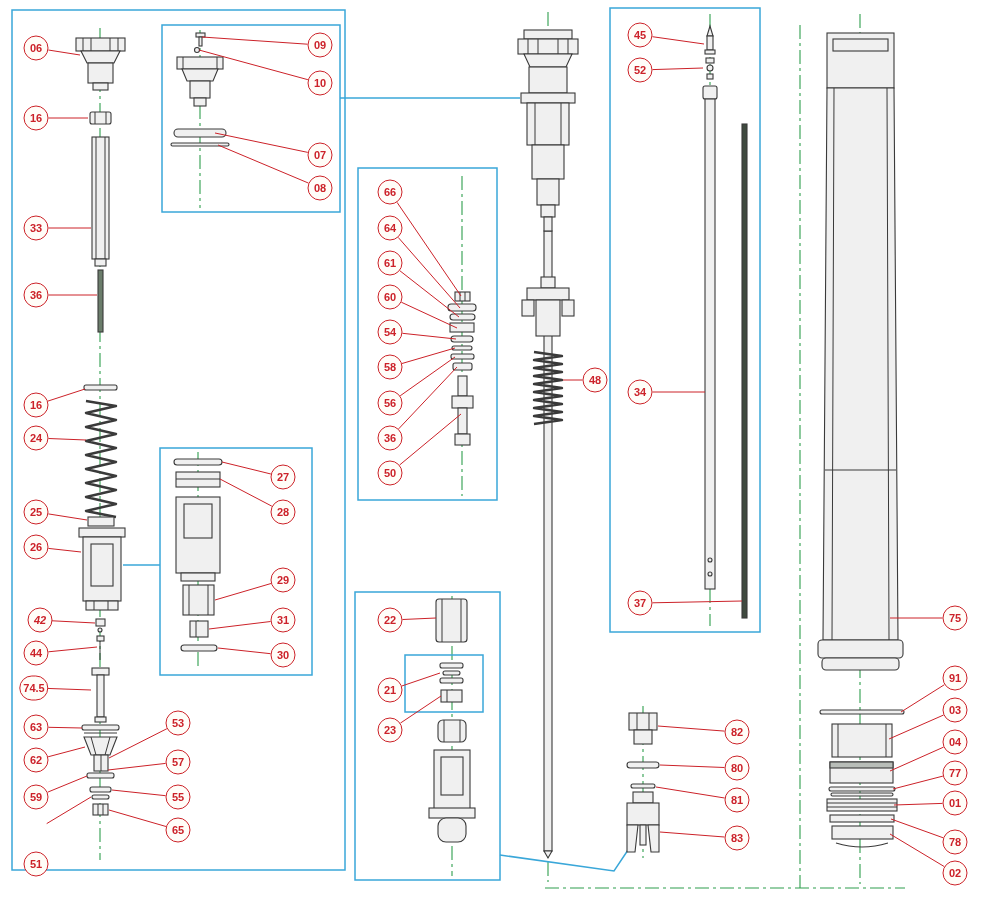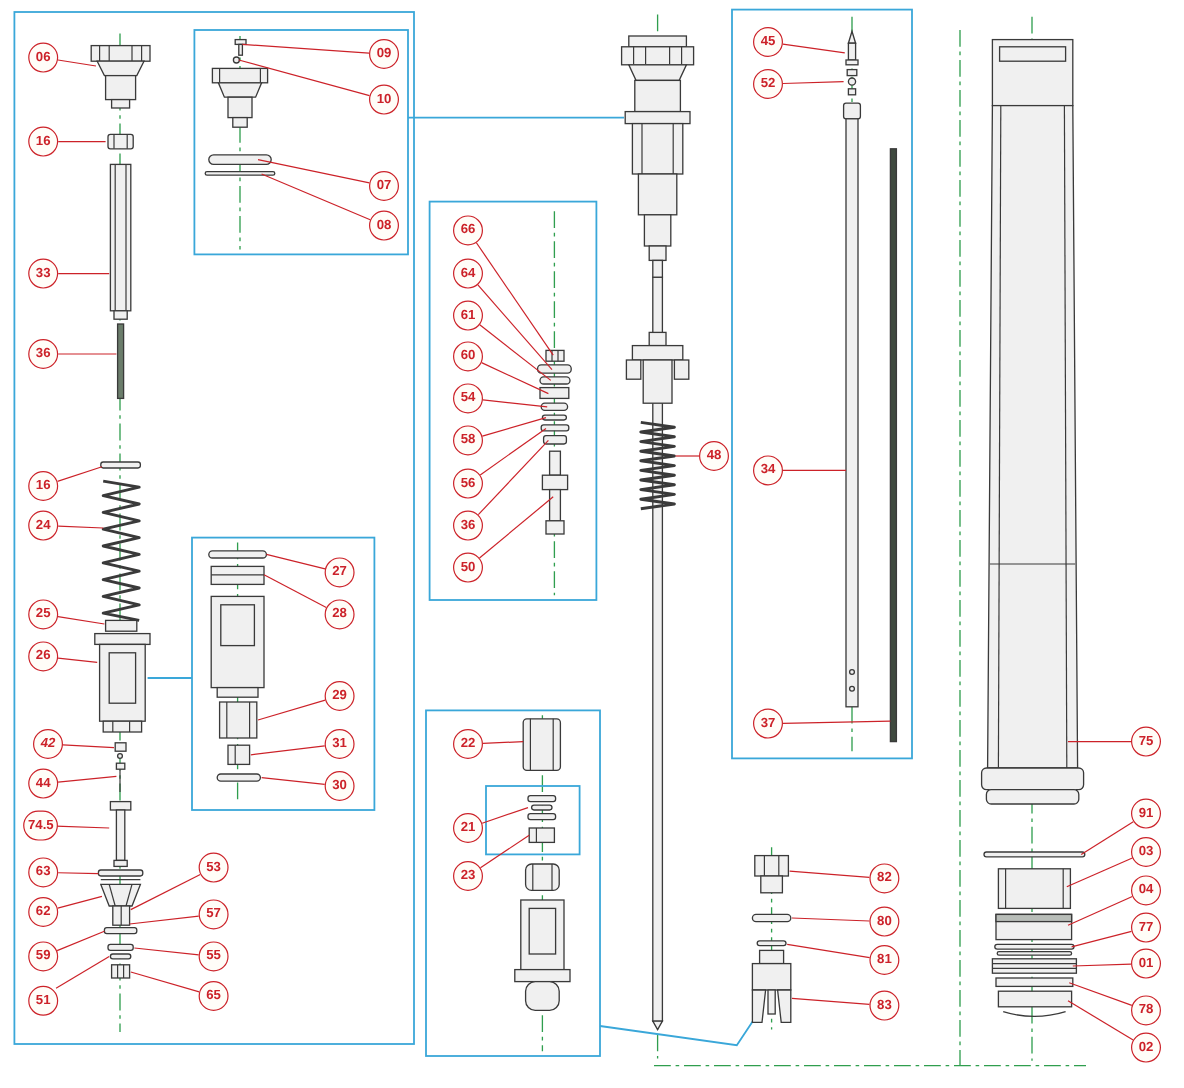--- a/index.html
+++ b/index.html
@@ -455,21 +455,21 @@
       <div class="callout" style="left: 36px; top: 405px;">16</div>
       <div class="callout" style="left: 36px; top: 438px;">24</div>
       <div class="callout" style="left: 36px; top: 512px;">25</div>
       <div class="callout" style="left: 36px; top: 547px;">26</div>
       <div class="callout" style="left: 40px; top: 620px; font-style: italic;">42</div>
       <div class="callout" style="left: 36px; top: 653px;">44</div>
       <div class="callout" style="left: 34px; top: 688px;">74.5</div>
       <div class="callout" style="left: 36px; top: 727px;">63</div>
       <div class="callout" style="left: 36px; top: 760px;">62</div>
       <div class="callout" style="left: 36px; top: 797px;">59</div>
-      <div class="callout" style="left: 36px; top: 834px;">51</div>
+      <div class="callout" style="left: 36px; top: 864px;">51</div>
       <div class="callout" style="left: 178px; top: 723px;">53</div>
       <div class="callout" style="left: 178px; top: 762px;">57</div>
       <div class="callout" style="left: 178px; top: 797px;">55</div>
       <div class="callout" style="left: 178px; top: 830px;">65</div>
       <div class="callout" style="left: 320px; top: 45px;">09</div>
       <div class="callout" style="left: 320px; top: 83px;">10</div>
       <div class="callout" style="left: 320px; top: 155px;">07</div>
       <div class="callout" style="left: 320px; top: 188px;">08</div>
       <div class="callout" style="left: 283px; top: 477px;">27</div>
       <div class="callout" style="left: 283px; top: 512px;">28</div>

